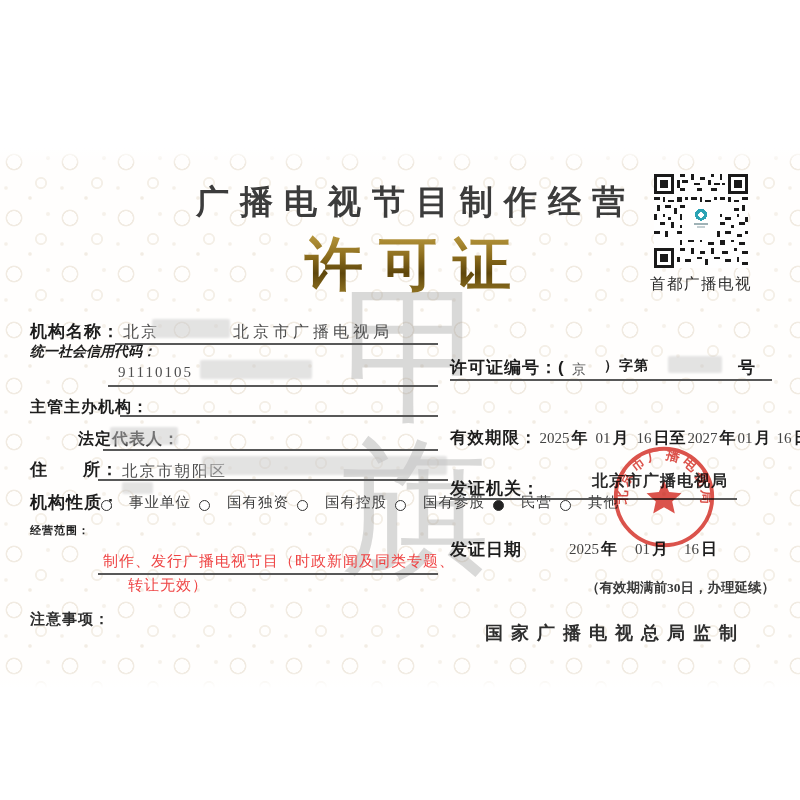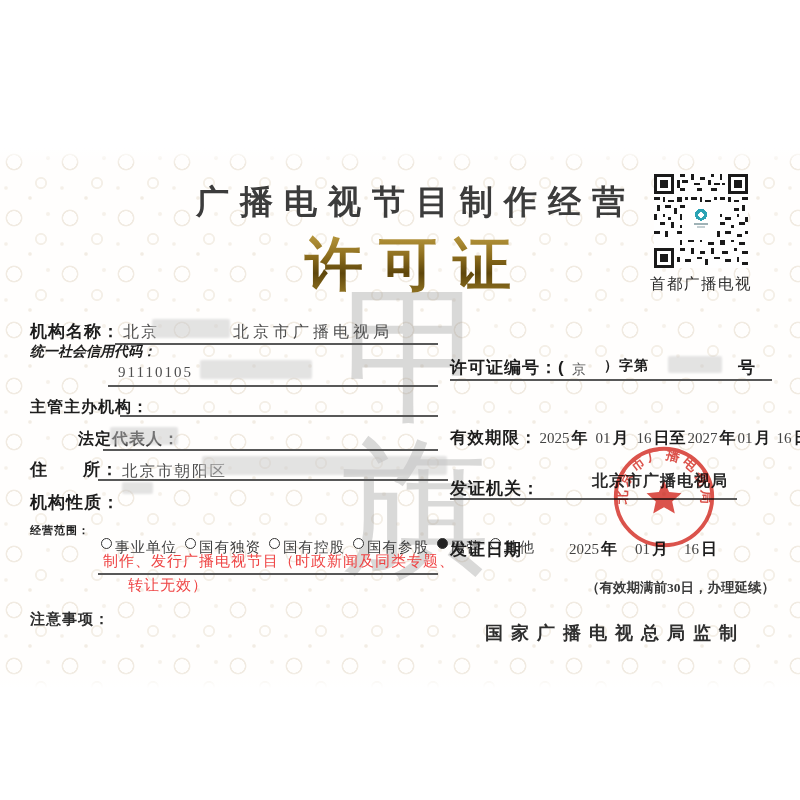--- a/index.html
+++ b/index.html
@@ -22,22 +22,22 @@
   .val{font-family:"Liberation Serif",serif;color:#4e4e4e;letter-spacing:2px;white-space:nowrap;}
   .num{font-family:"Liberation Serif",serif;color:#4e4e4e;}
   .line{position:absolute;height:1.5px;background:#585858;z-index:2;}
   .redact{position:absolute;background:#c9c9c9;opacity:.5;border-radius:2px;filter:blur(1.2px);z-index:3;}
   .title-top{font-weight:bold;color:#3c3c3c;font-size:33px;letter-spacing:11px;text-align:center;}
   .title-gold{font-weight:900;font-size:58px;letter-spacing:16px;text-align:center;
      background:linear-gradient(180deg,#c6a547 0%,#8a6b1c 40%,#5e460b 62%,#a3832a 100%);
      -webkit-background-clip:text;background-clip:text;color:transparent;}
   .content{z-index:2;}
   .radio-row{display:flex;align-items:center;gap:8px;white-space:nowrap;}
-  .opt{display:inline-flex;align-items:flex-start;gap:3px;font-family:"Liberation Serif",serif;
-       font-size:14.5px;color:#3d3d3d;letter-spacing:1px;margin-top:45px;}
+  .opt{display:inline-flex;align-items:flex-end;gap:17px;font-family:"Liberation Serif",serif;
+       font-size:14.5px;color:#3d3d3d;letter-spacing:1px;}
   .rdot{display:inline-block;width:11px;height:11px;border:1.6px solid #333;border-radius:50%;box-sizing:border-box;background:#fff;}
   .rdot.filled{background:#222;}
   .scope{font-family:Liberation Mono, monospace;font-size:15px;color:#ef4444;letter-spacing:1px;white-space:nowrap;margin-top:28px;}
   .note{font-weight:bold;font-size:14.5px;color:#2e2e2e;letter-spacing:1px;white-space:nowrap;}
   .wm{position:absolute;left:328px;top:282px;width:176px;text-align:center;z-index:1;
       font-family:"Liberation Serif",serif;color:#8f8f8f;opacity:.33;pointer-events:none;}
   .wm span{display:block;font-size:148px;line-height:1.02;}
   .vrow{display:flex;align-items:baseline;white-space:nowrap;}
   .vrow .num{font-size:15px;margin:0 2px;color:#444;}
   .vrow .unit{font-weight:bold;font-size:16px;color:#1d1d1d;}

